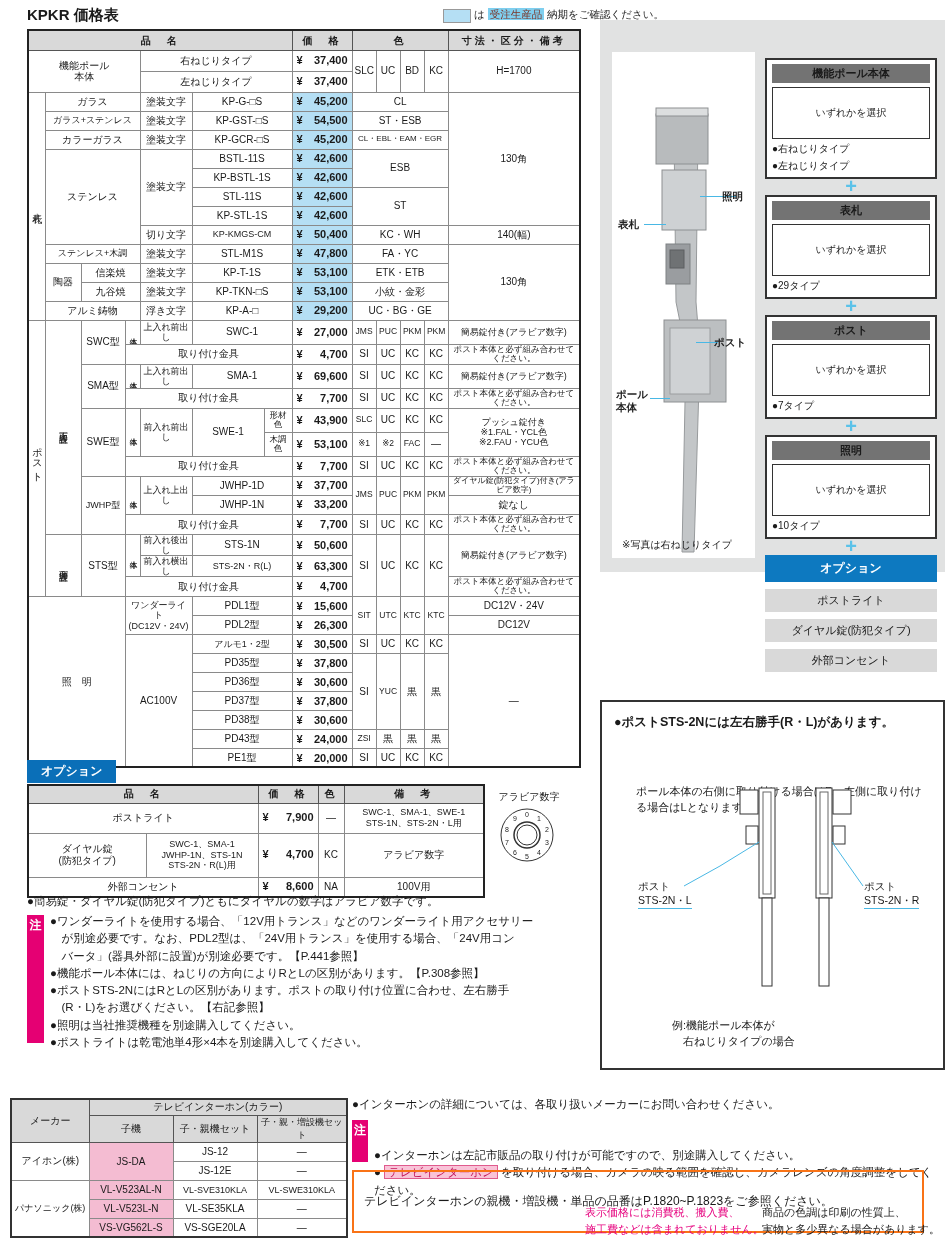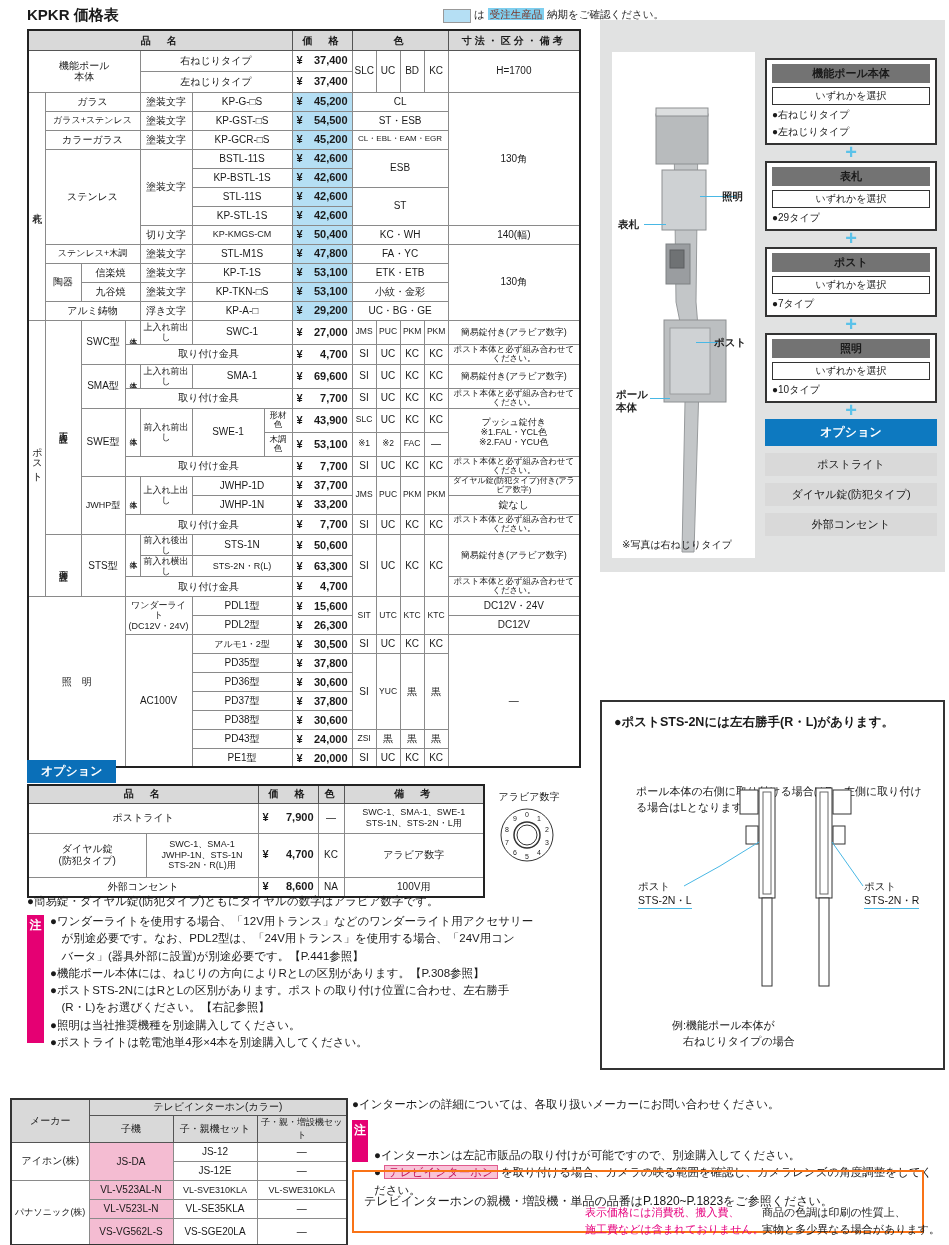--- a/index.html
+++ b/index.html
@@ -35,21 +35,21 @@
       text-align:center;padding-top:2px;}
   .tag{background:#f9c3d8;border:1px solid #e05a8e;color:#c2185b;padding:0 3px;}
   
   #side{background:#e1e2e2;width:345px;height:552px;}
   #side-hd{background:#4b4b4b;color:#fff;font-weight:bold;font-size:13px;padding:3px 10px;height:18px;}
   #photo{background:#fff;}
   .plabel{font-size:10.5px;font-weight:bold;color:#222;}
   .lead{height:1px;background:#49b8e5;}
   .pbox{background:#fff;border:2px solid #333;padding:4px 5px;}
   .pbox-title{background:#737373;text-align:center;font-weight:bold;font-size:11px;padding:2px 0;}
-  .pbox-sel{border:1px solid #333;margin-top:4px;text-align:center;font-size:10px;padding:1px 0;}
+  .pbox-sel{border:1px solid #333;margin-top:4px;text-align:center;font-size:10px;padding:18px 0;}
   .pbox-li{font-size:10px;margin-top:3px;}
   .plus{color:#5bc2e9;font-size:20px;font-weight:bold;text-align:center;height:16px;line-height:14px;}
   #optbar{background:#0d79c0;color:#fff;font-weight:bold;font-size:12px;text-align:center;padding:5px 0;}
   .gbar{background:#d9d9d9;text-align:center;font-size:11px;padding:4px 0;margin-top:7px;}
   
   #stsbox{background:#fff;border:2px solid #333;width:341px;height:366px;}
   .sts-label{font-size:10.5px;line-height:1.3;}
   .sts-label .u{border-bottom:1px solid #49b8e5;padding-bottom:1px;}
   
   #it{border-collapse:collapse;border:2px solid #333;table-layout:fixed;width:336px;}
@@ -792,21 +792,21 @@
   <td rowspan="3" class="f9">パナソニック(株)</td>
   <td class="pk">VL-V523AL-N</td>
   <td class="f9">VL-SVE310KLA</td>
   <td class="f9">VL-SWE310KLA</td>
 </tr>
 <tr style="height:19px;">
   <td class="pk">VL-V523L-N</td>
   <td>VL-SE35KLA</td>
   <td>―</td>
 </tr>
-<tr style="height:27px;">
+<tr style="height:19px;">
   <td class="pk">VS-VG562L-S</td>
   <td>VS-SGE20LA</td>
   <td>―</td>
 </tr>
 </tbody>
 </table>
 
 <div class="abs note" style="left:352px;top:1096px;">●インターホンの詳細については、各取り扱いメーカーにお問い合わせください。</div>
 <div id="chu-bar2" class="abs" style="left:352px;top:1120px;width:16px;height:40px;">注</div>
 <div class="abs" style="left:374px;top:1119px;width:560px;margin-top:28px;">

